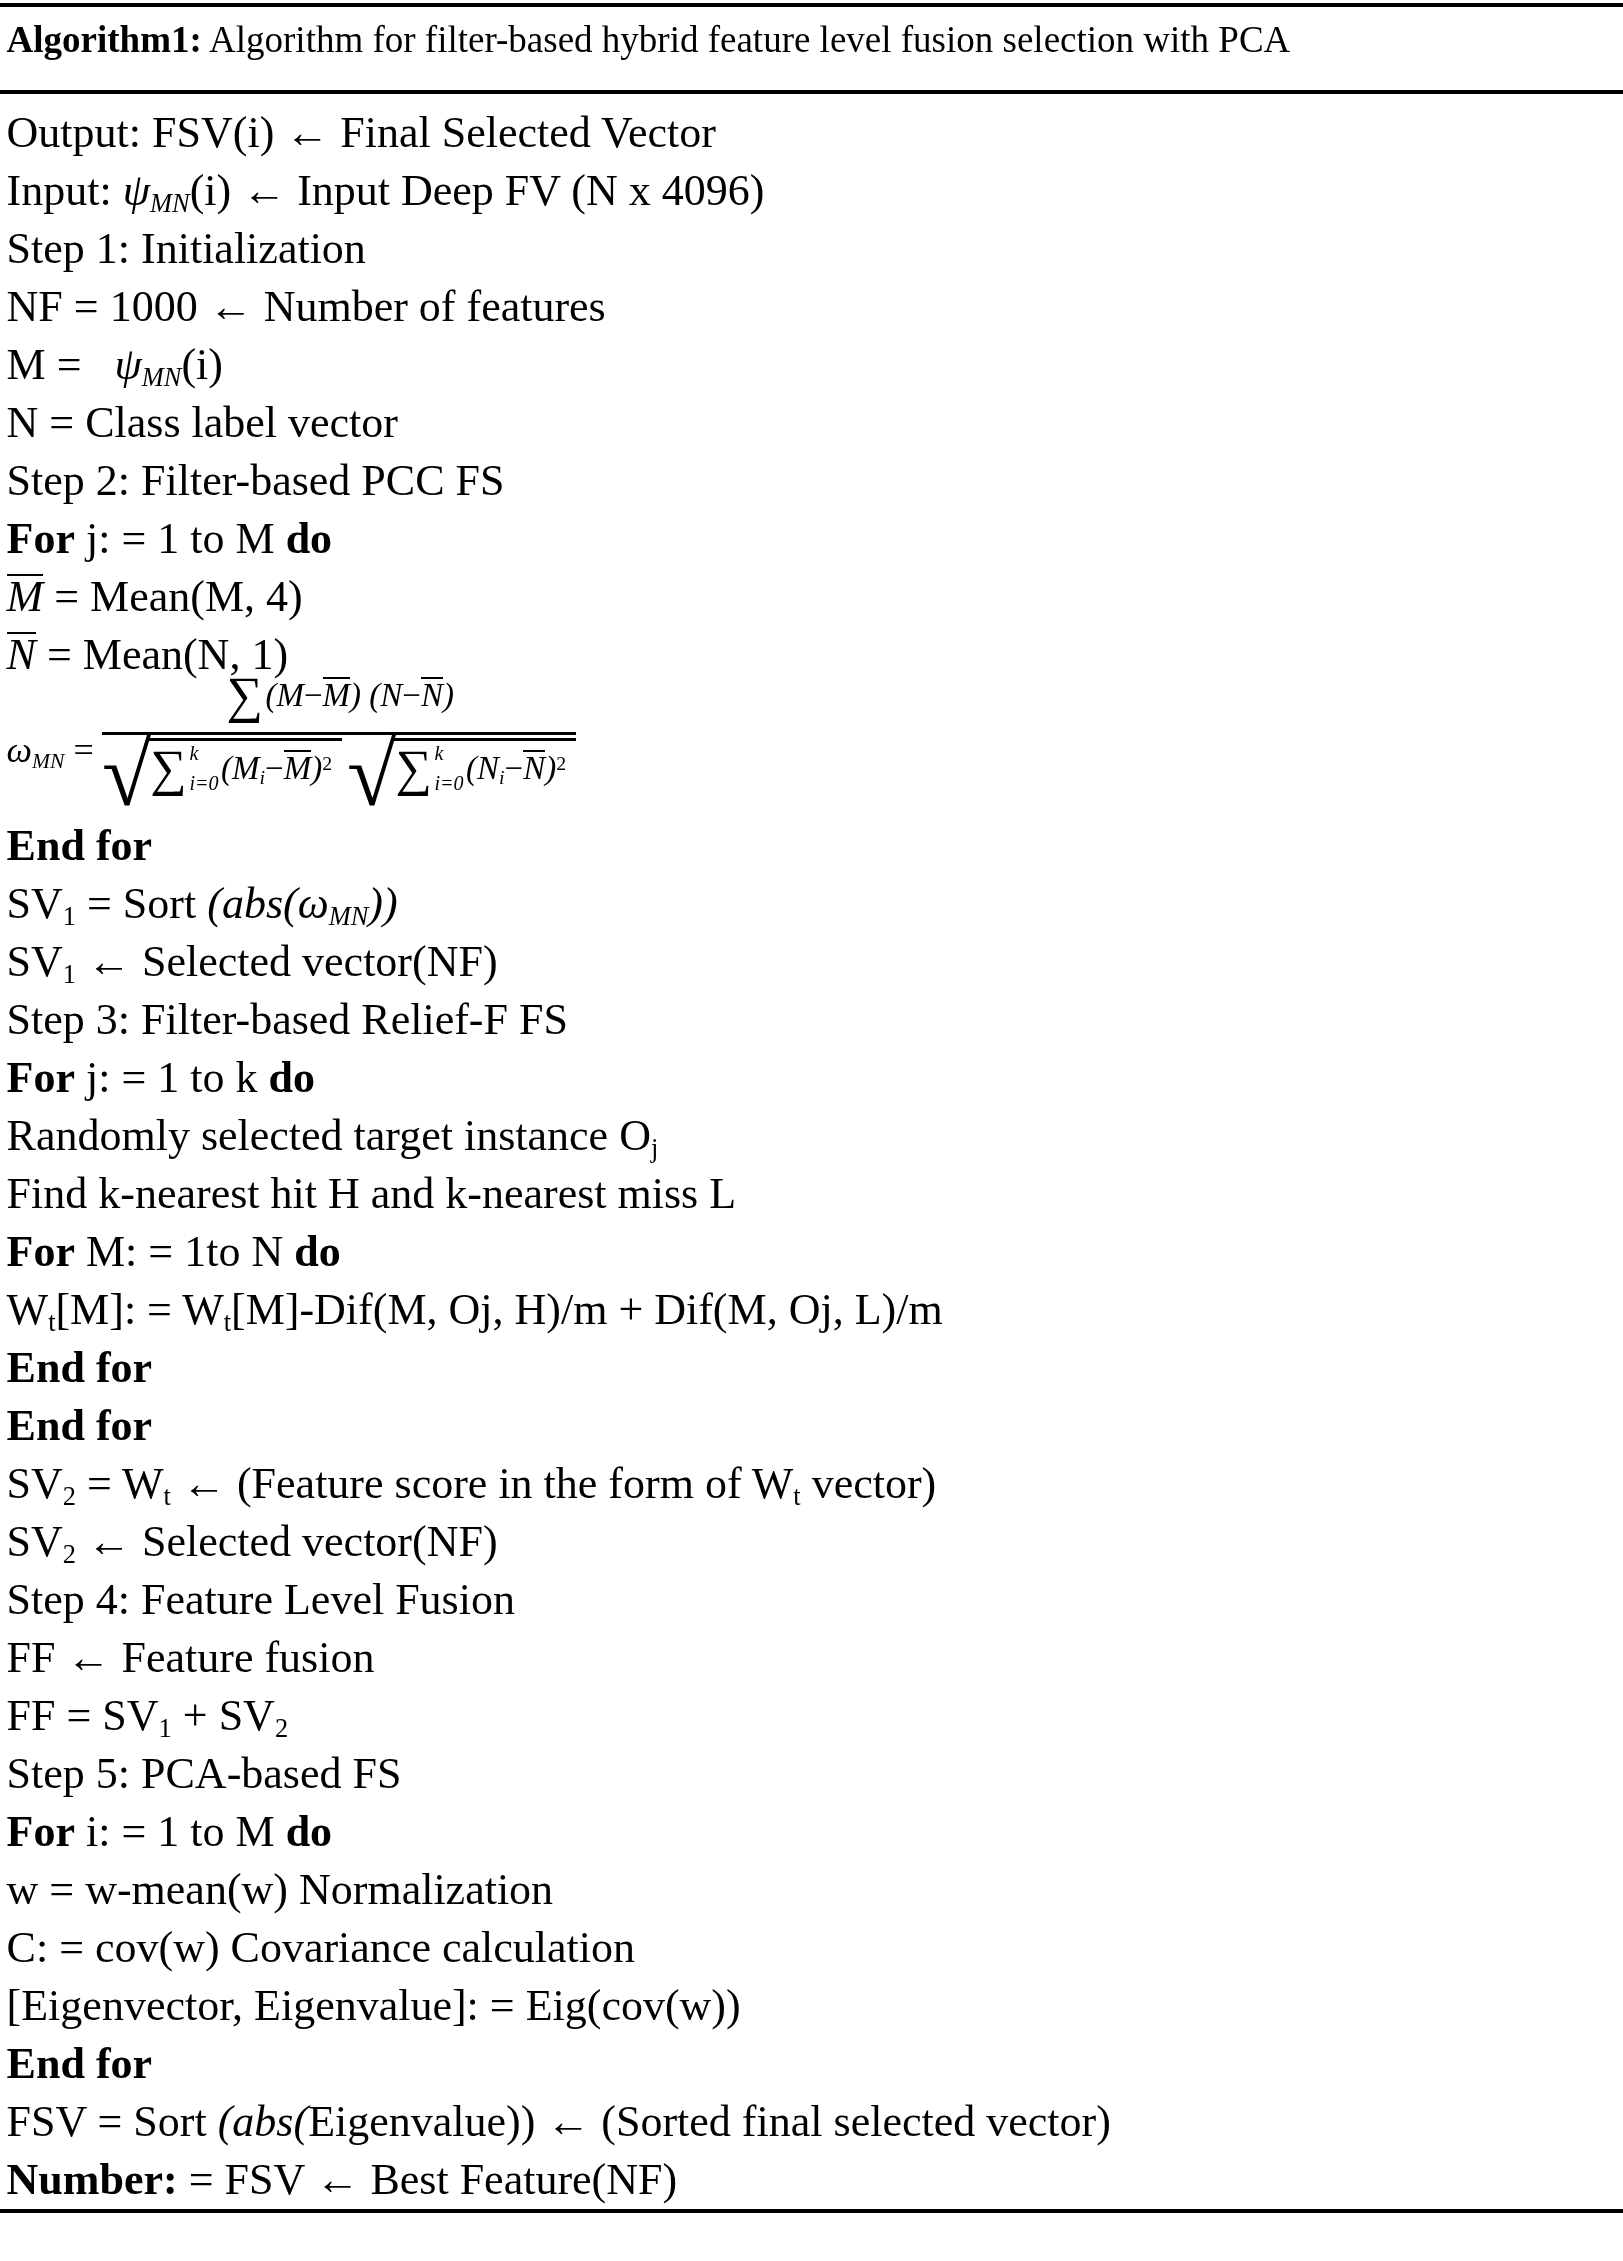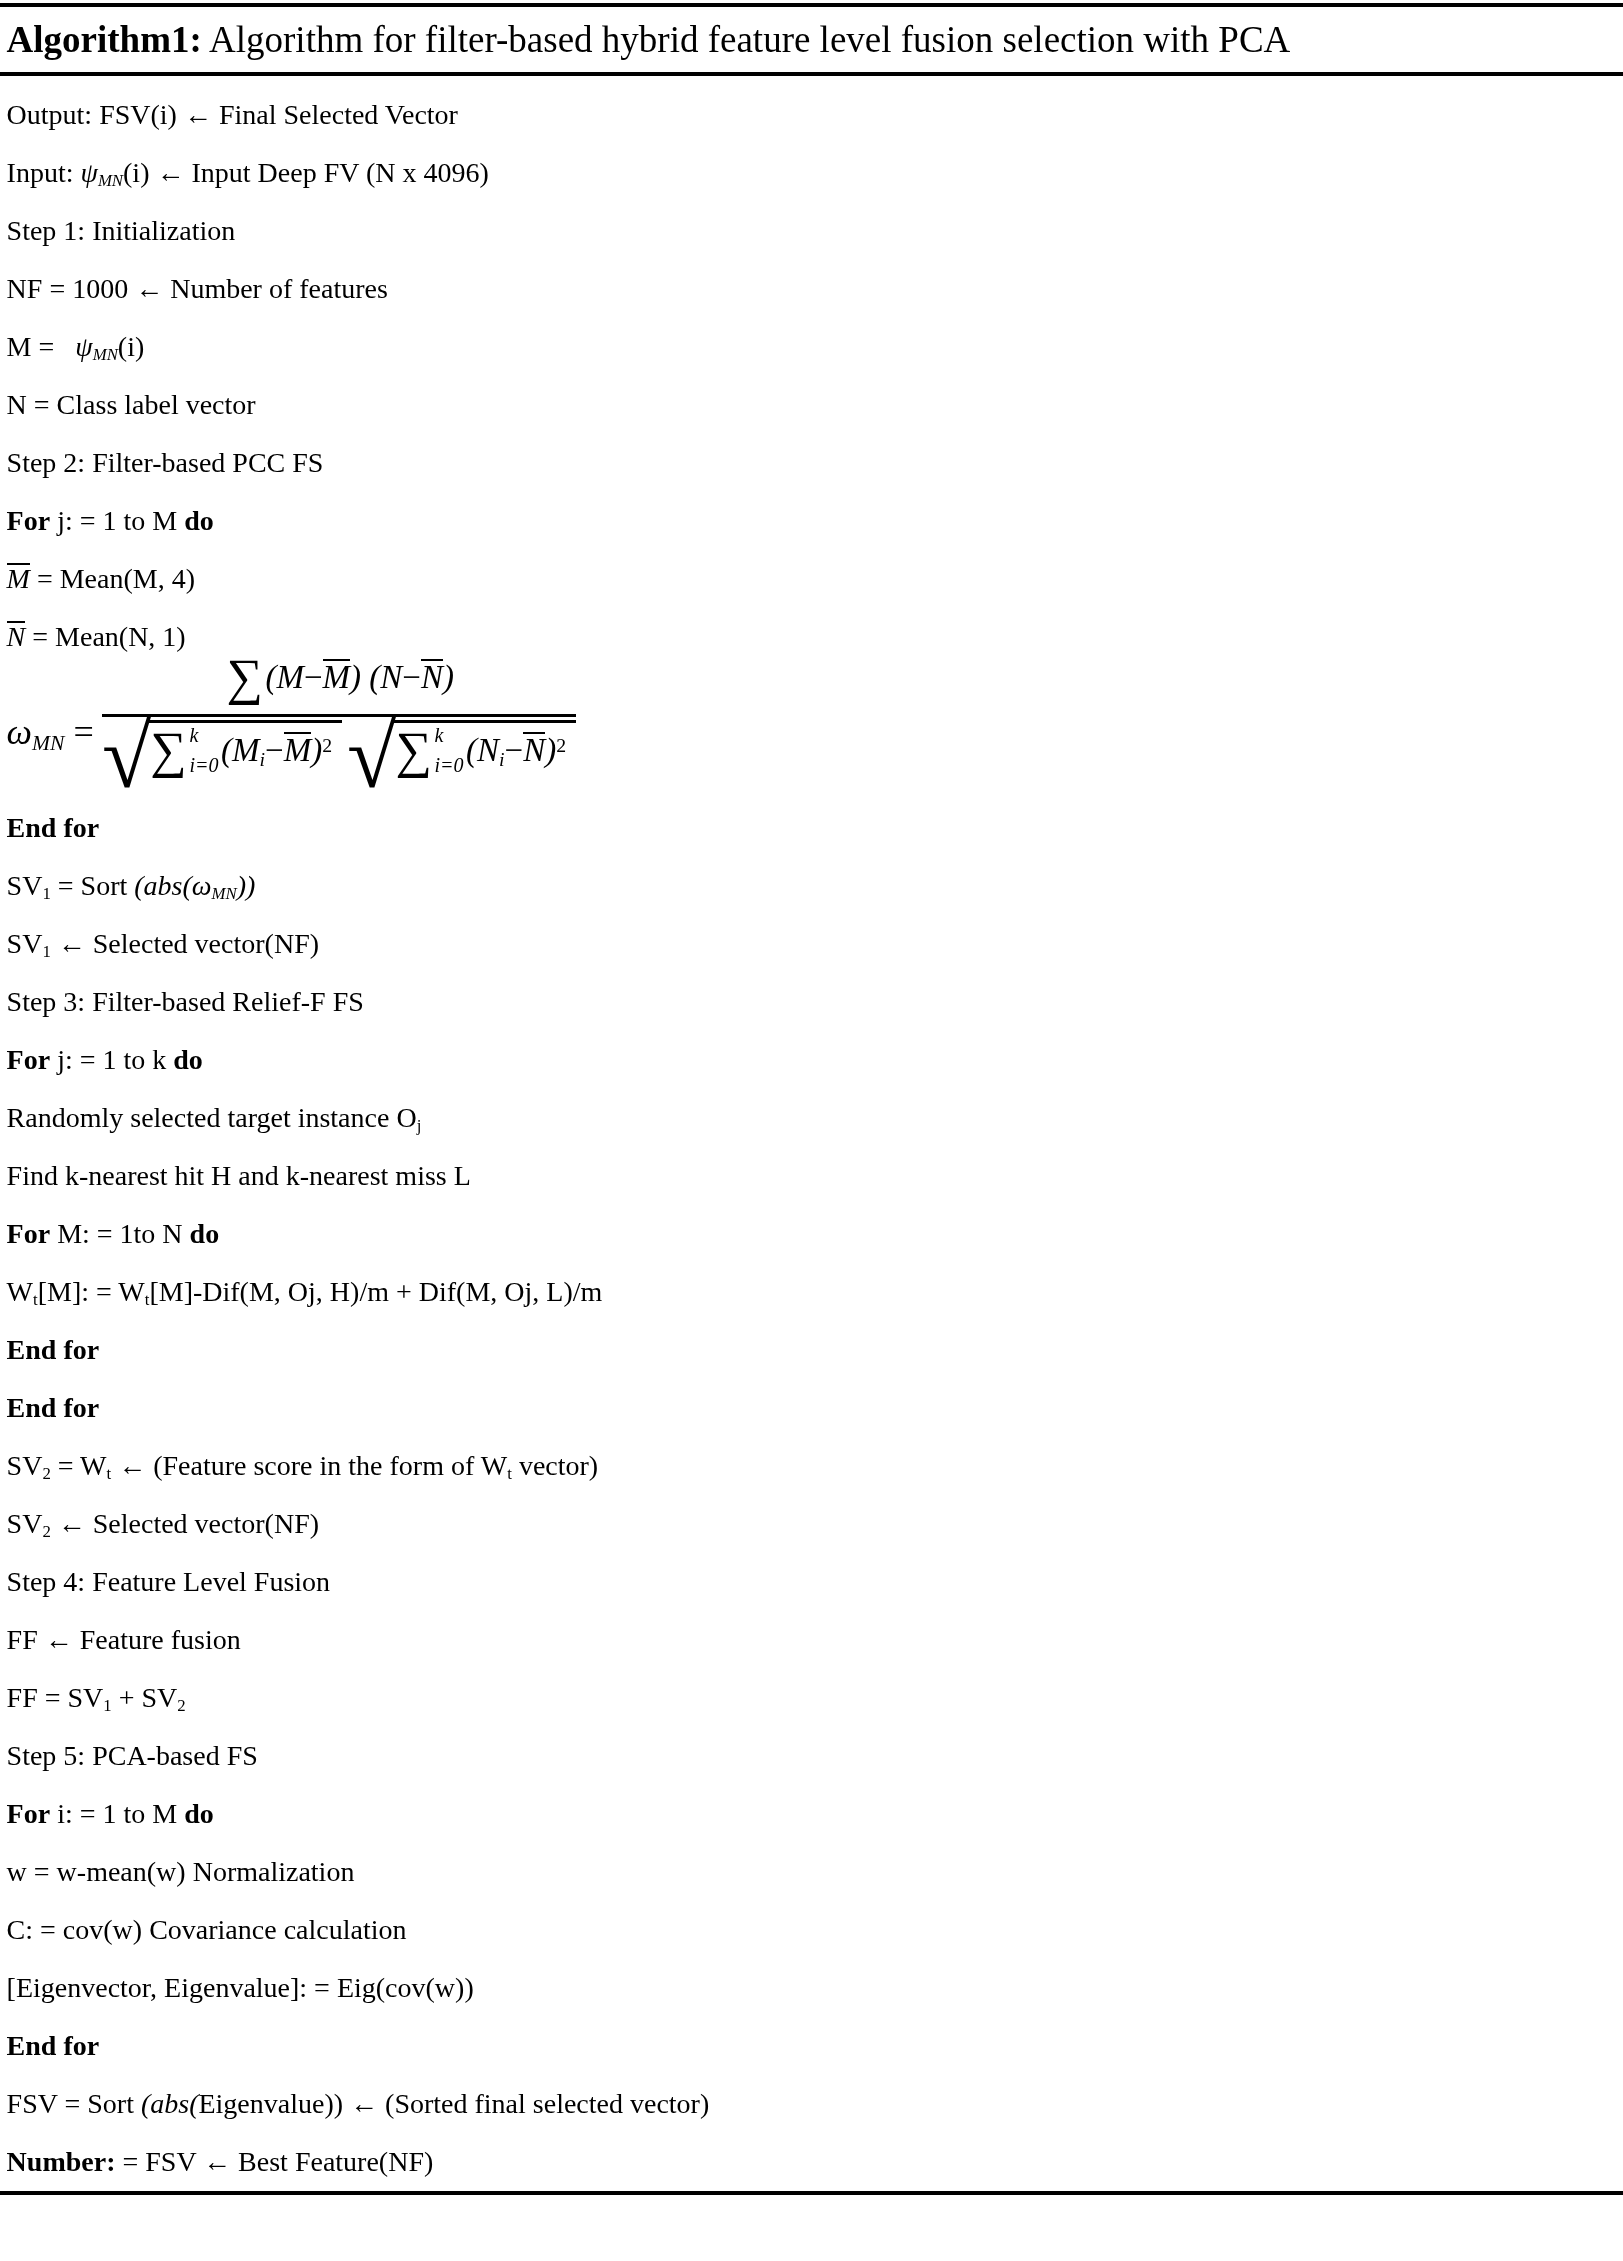--- a/index.html
+++ b/index.html
@@ -6,26 +6,26 @@
   .page{
     position:relative;
     width:1624px;height:2261px;
     background:#ffffff;color:#000000;
     font-family:"Liberation Serif","DejaVu Serif",serif;
     overflow:hidden;
   }
   .rule{height:4.1px;background:#000000;width:100%;}
   #rule-top{margin-top:2.5px;}
   .title-row{
-    height:65px;line-height:65px;font-size:37px;
+    height:83px;line-height:65px;font-size:37px;
     padding-left:6.6px;white-space:nowrap;border-radius:9px;
   }
   .algo-body{padding:10px 0 0 6.6px;}
   .line{
-    height:58px;line-height:58px;font-size:28px;
+    height:58px;line-height:58px;font-size:44px;
     white-space:nowrap;
   }
   .tb{font-weight:bold;}
   .ti{font-style:italic;}
   sub.tsub{font-size:0.6em;line-height:0;vertical-align:baseline;position:relative;top:0.28em;}
   sup.tsup{font-size:0.6em;line-height:0;vertical-align:baseline;position:relative;top:-0.45em;}
   .tbar{
     display:inline-block;line-height:0.8;
     border-top:2.5px solid #000;padding-top:2.5px;
     font-style:italic;

